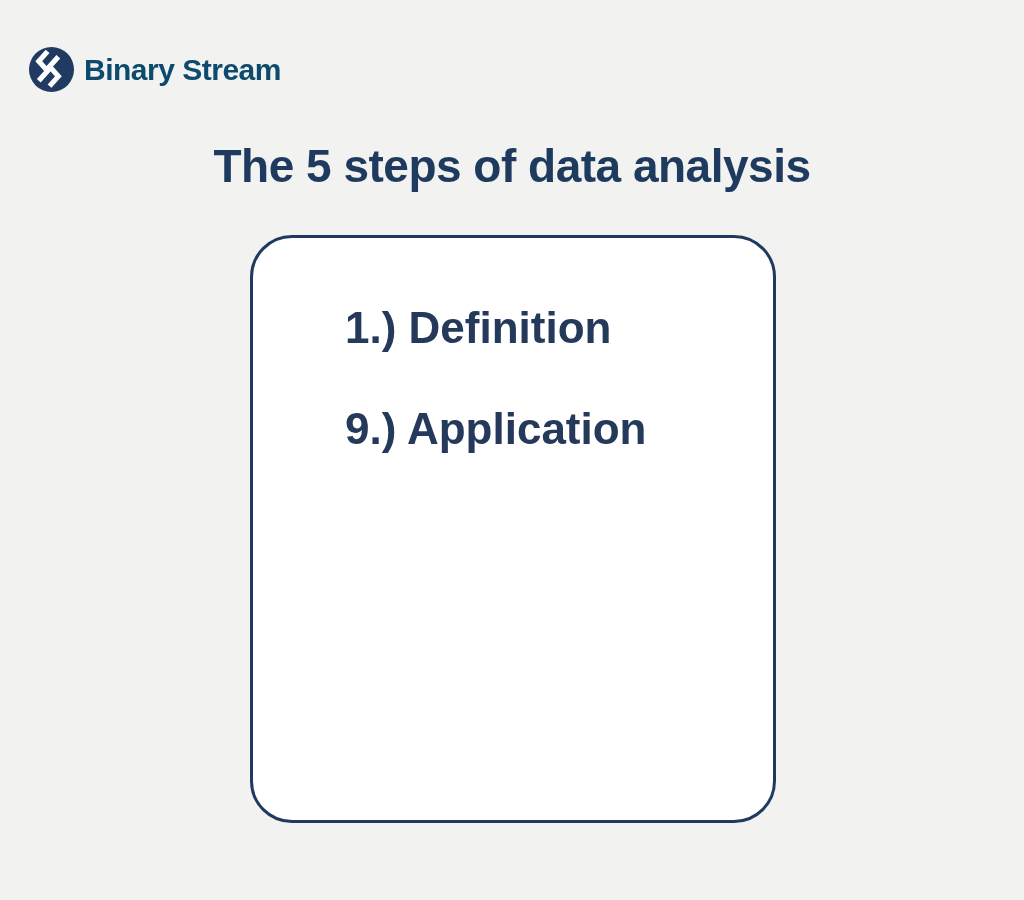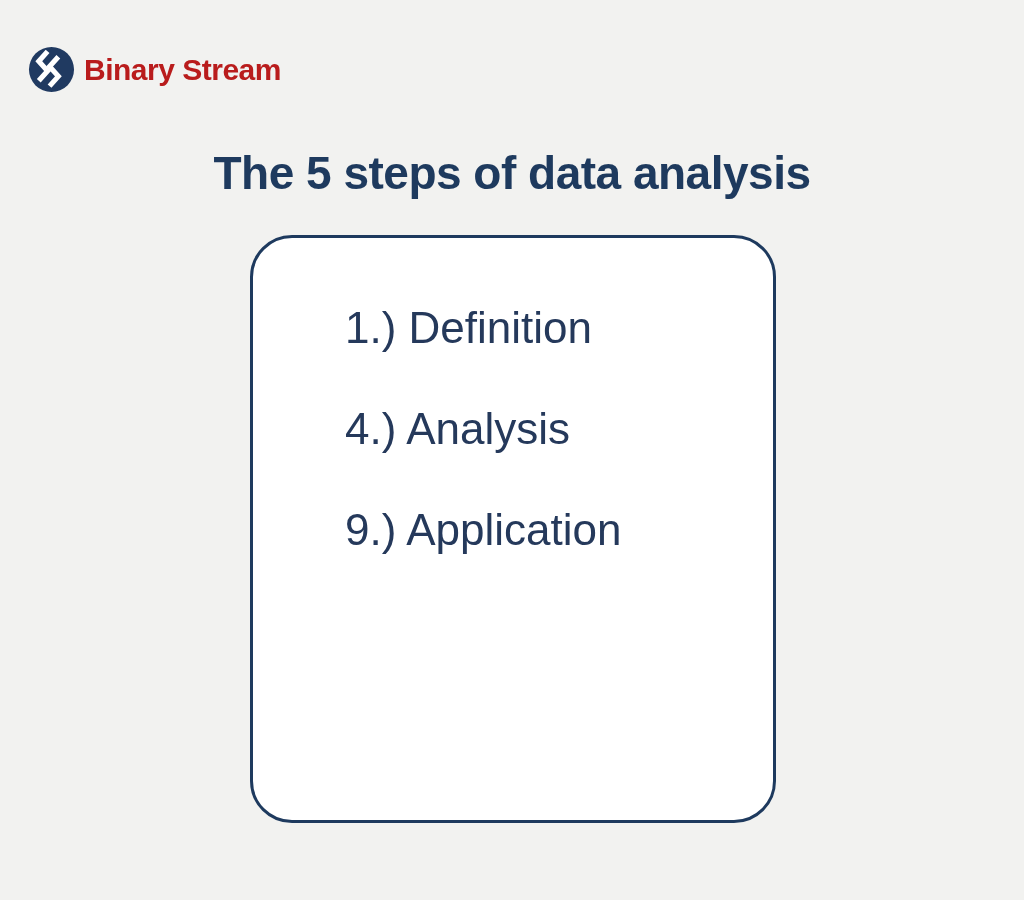--- a/index.html
+++ b/index.html
@@ -23,35 +23,35 @@
     display: flex;
     align-items: center;
     gap: 9px;
   }
   .logo-icon {
     width: 47px;
     height: 47px;
     display: block;
   }
   .logo-text {
-    color: #b91c1c;
+    color: #0c4a6e;
     font-size: 30px;
     font-weight: 700;
     letter-spacing: -0.5px;
     line-height: 47px;
     white-space: nowrap;
   }
 
   
   .page-title {
     position: absolute;
     top: 138px;
     left: 0;
     right: 0;
-    margin: 7px;
+    margin: 0;
     text-align: center;
     color: #1e3a5e;
     font-size: 46px;
     font-weight: 700;
     letter-spacing: -0.5px;
     line-height: 56px;
   }
 
   
   .steps-card {
@@ -66,21 +66,21 @@
     box-sizing: content-box;
   }
   .steps-list {
     list-style: none;
     margin: 0;
     padding: 68px 0 0 92px;
   }
   .steps-list li {
     color: #25395b;
     font-size: 44px;
-    font-weight: 400;
+    font-weight: 700;
     line-height: 44px;
     margin: 0 0 57px 0;
     white-space: nowrap;
   }
   .steps-list li:last-child {
     margin-bottom: 0;
   }
 </style>
 </head>
 <body>
@@ -92,16 +92,15 @@
     <polyline points="31,11 22,21 31,31 22,41" fill="none" stroke="#ffffff" stroke-width="5.2" stroke-linejoin="miter" stroke-linecap="butt"></polyline>
   </svg>
   <span class="logo-text">Binary Stream</span>
 </div>
 
 <h1 class="page-title">The 5 steps of data analysis</h1>
 
 <div class="steps-card">
   <ul class="steps-list">
     <li>1.) Definition</li>
-    <li>4.) Analysis</li>
     <li>9.) Application</li>
   </ul>
 </div>
 
 </body></html>

